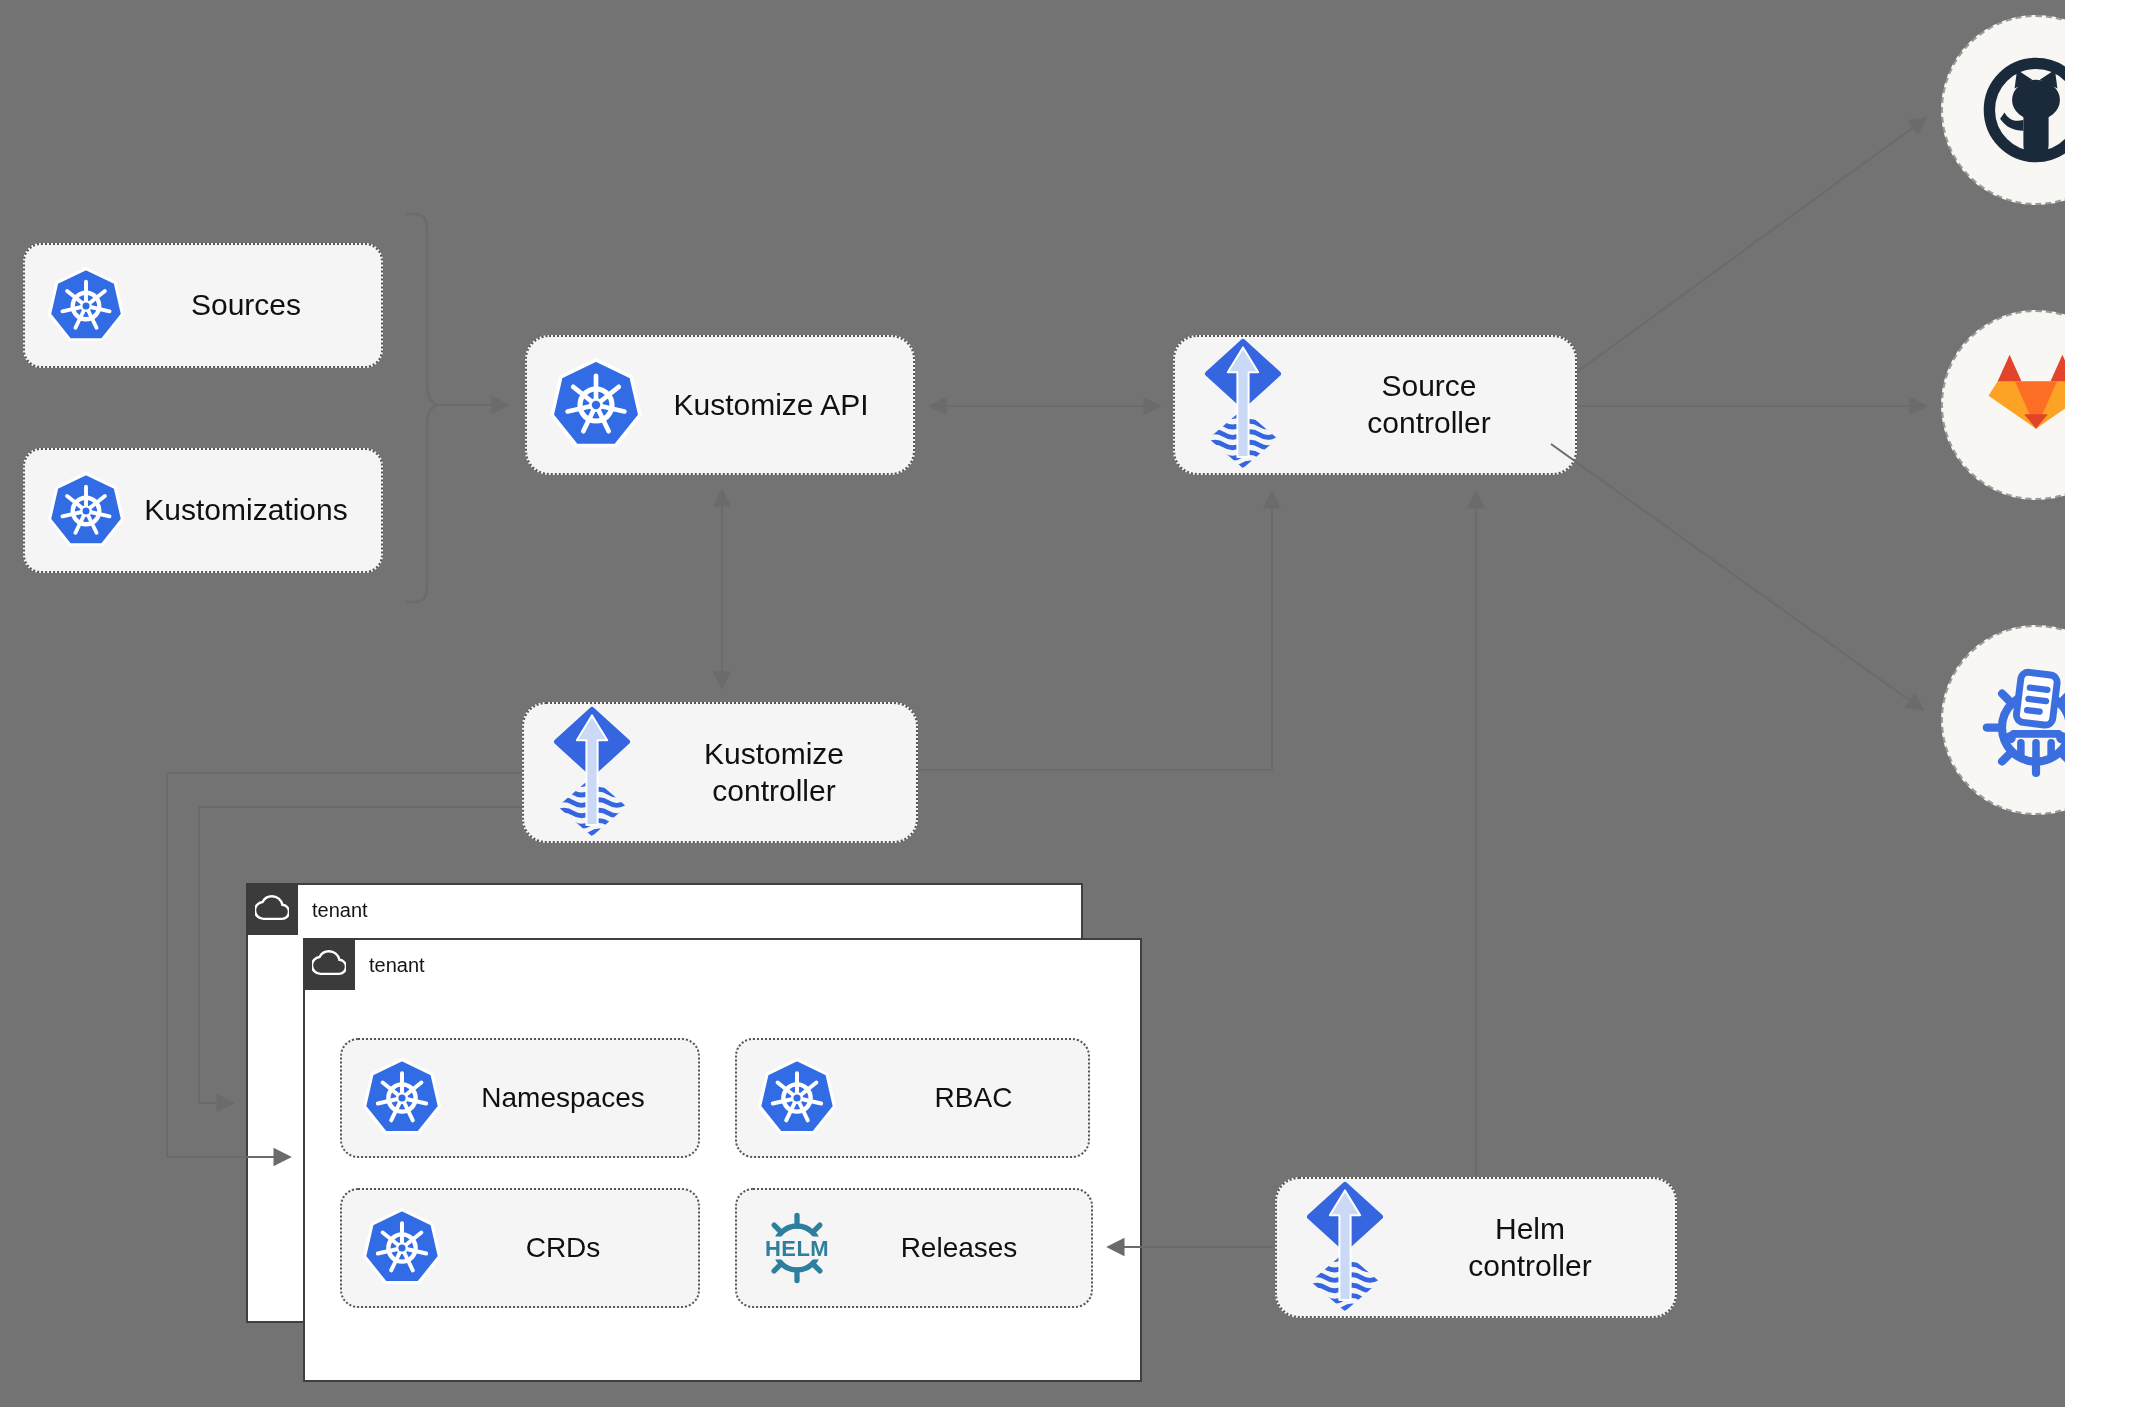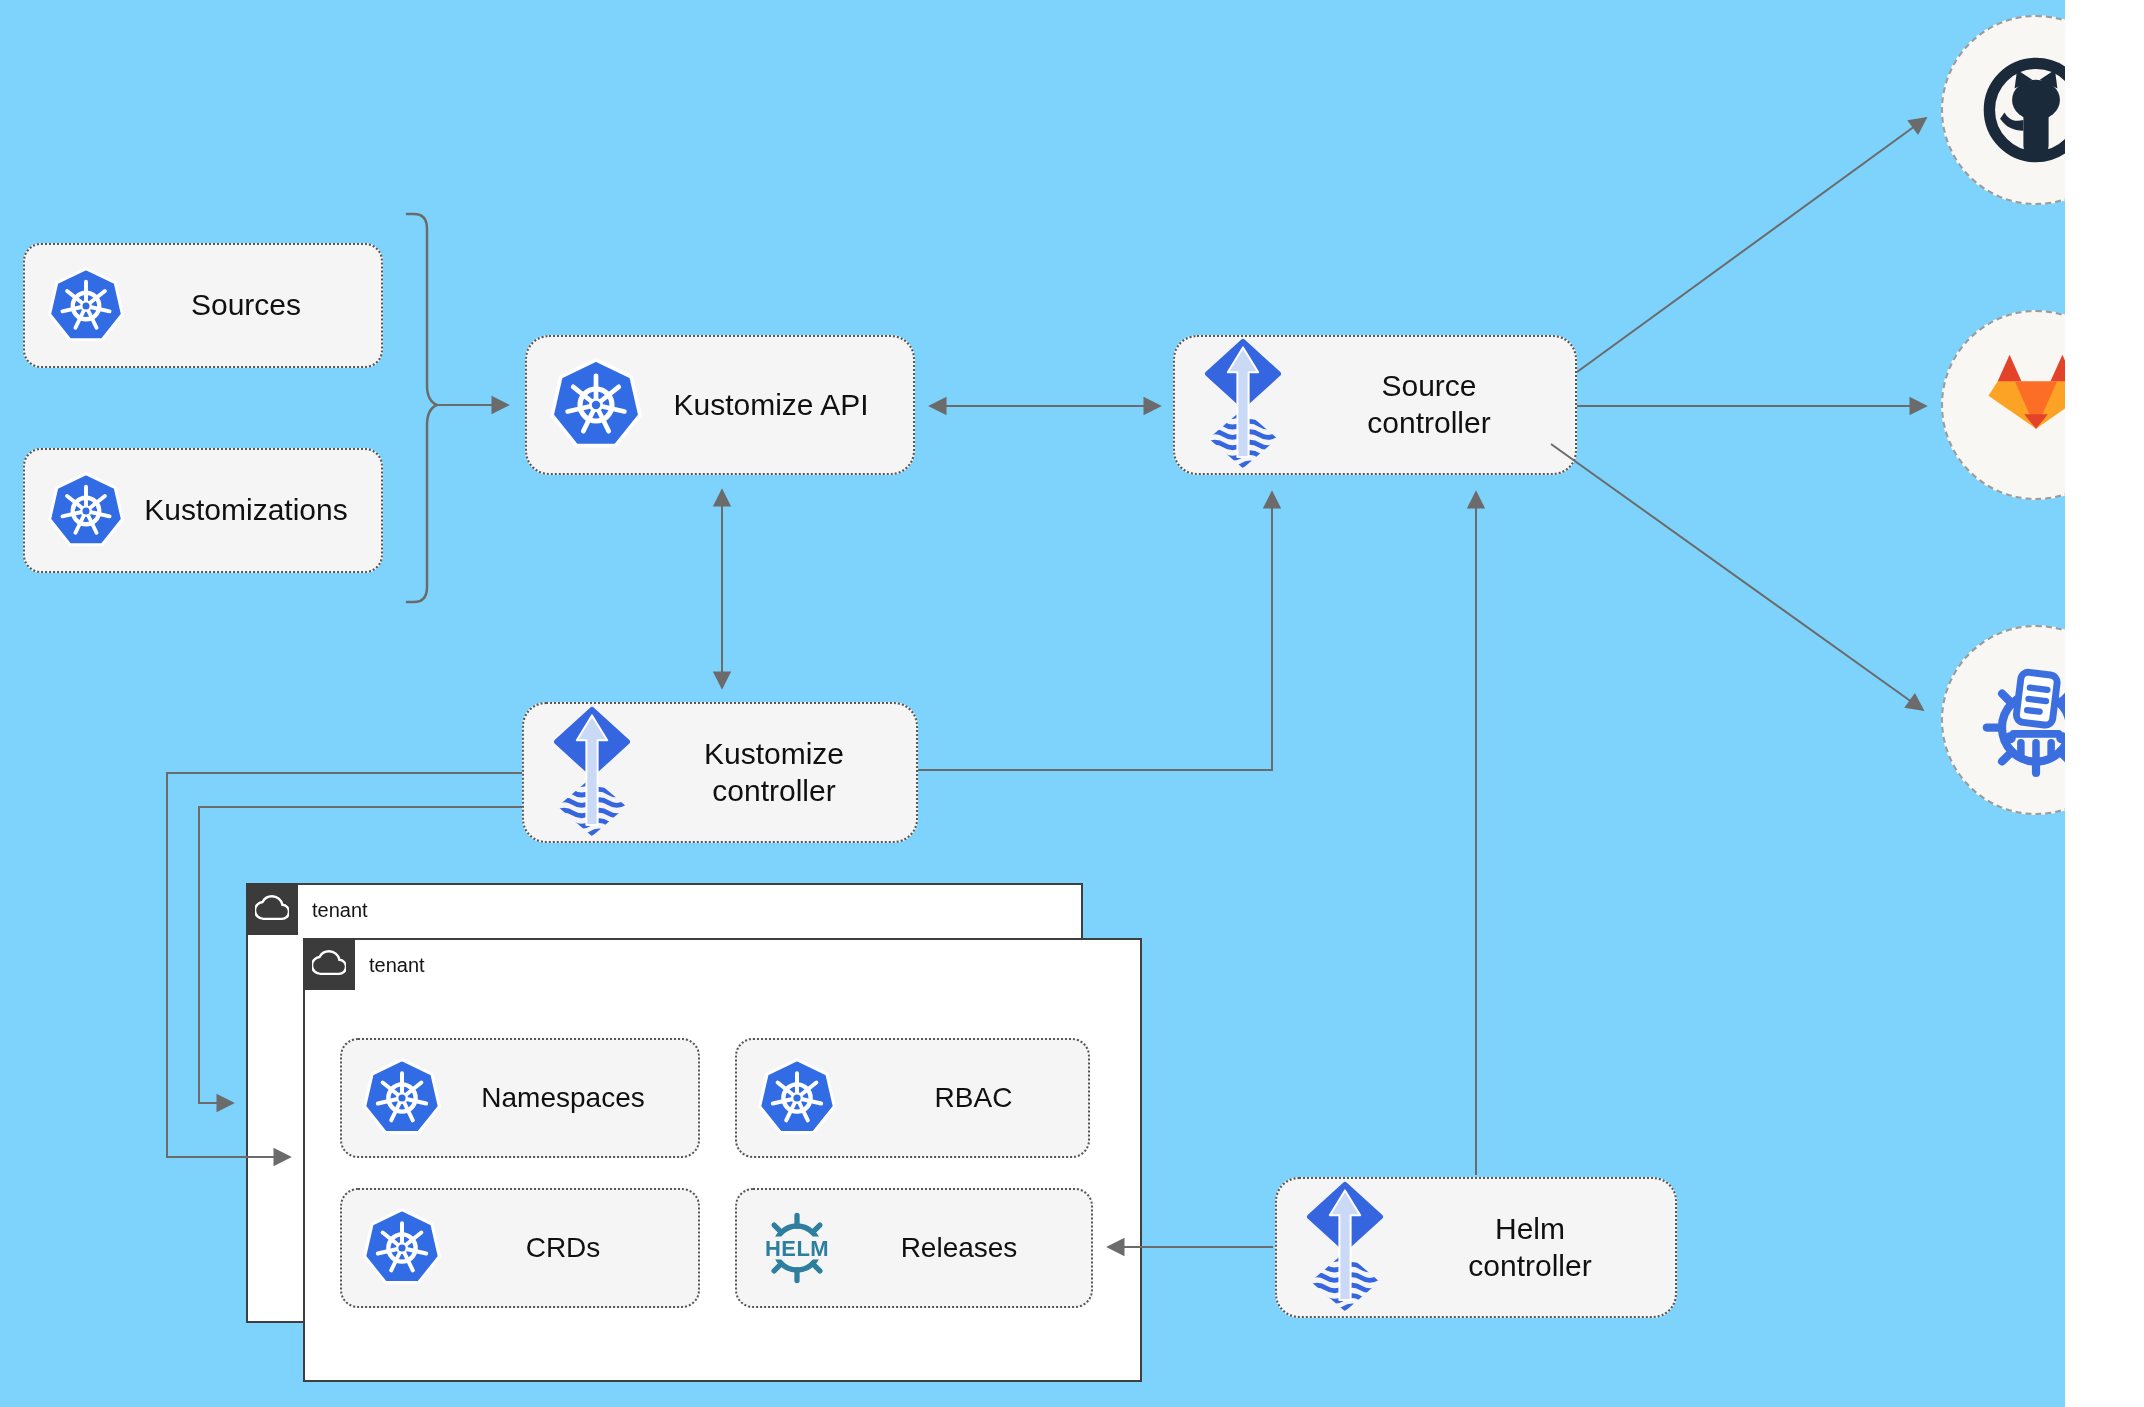--- a/index.html
+++ b/index.html
@@ -1,16 +1,16 @@
 <!DOCTYPE html>
 <html><head>
 <meta charset="utf-8">
 <style>
   html,body{margin:0;padding:0;background:#fff;}
-  #canvas{position:relative;width:2065px;height:1407px;background:#7dd3fc;overflow:hidden;
+  #canvas{position:relative;width:2065px;height:1407px;background:#737373;overflow:hidden;
           font-family:"Liberation Sans", sans-serif;}
   
   .node{position:absolute;background:#f5f5f5;border:2px dotted #565656;border-radius:18px;
         display:flex;align-items:center;box-sizing:border-box;}
   .node.big{border-radius:24px;}
   .node .ic{margin-left:22px;flex:0 0 auto;}
   .node .lbl{flex:1;text-align:center;font-size:30px;color:#101010;line-height:1.22;
              padding-right:14px;}
   .node .lbl.wrap{max-width:175px;margin:8px auto;padding-right:0;}
   .node.small .lbl{font-size:28px;}

